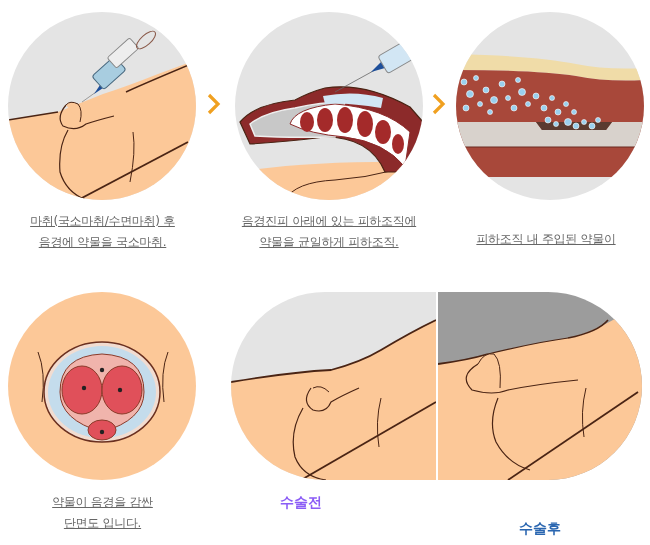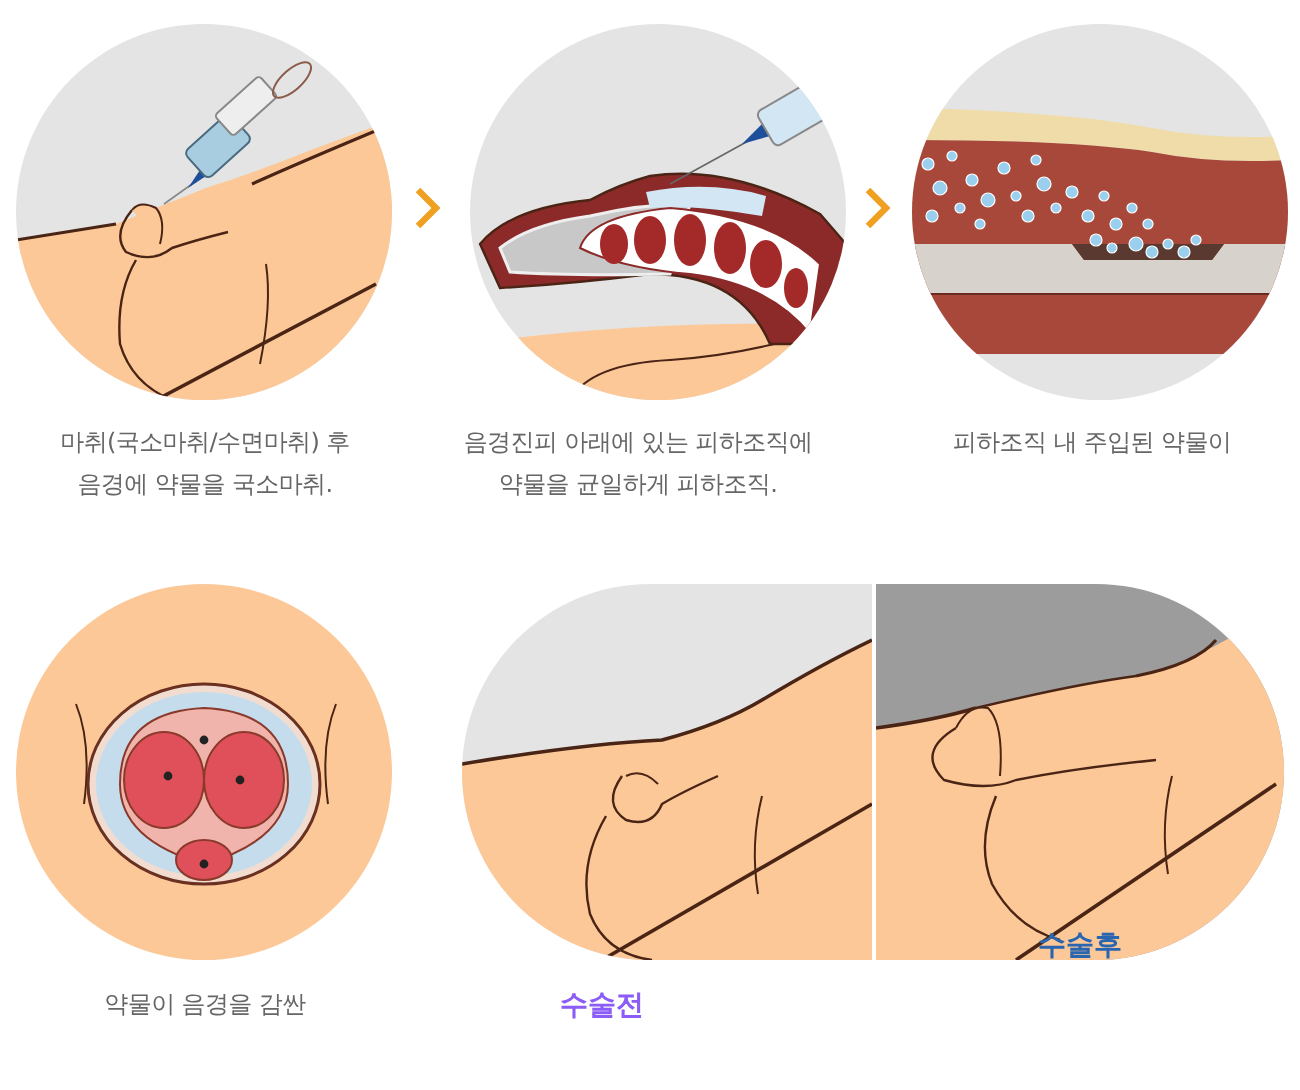--- a/index.html
+++ b/index.html
@@ -1,21 +1,21 @@
 <!DOCTYPE html>
 <html><head>
 <meta charset="utf-8">
 <style>
   html, body { margin:0; padding:0; background:#ffffff; }
   body { width:650px; height:545px; position:relative; overflow:hidden;
          font-family:"DejaVu Sans", "Liberation Sans", sans-serif; }
   .circle { position:absolute; width:188px; height:188px; border-radius:50%; overflow:hidden; }
   .circle svg { width:100%; height:100%; display:block; }
   .arrow { position:absolute; width:16px; height:24px; }
-  .caption { position:absolute; text-align:center; font-size:12px; line-height:21px; color:#666; letter-spacing:-0.3px; }
+  .caption { position:absolute; text-align:center; font-size:12px; line-height:21px; color:#666; letter-spacing:-0.3px;text-decoration:underline; }
   .pill { position:absolute; left:231px; top:292px; width:411px; height:188px; border-radius:94px; overflow:hidden; }
   .pill .half { position:absolute; top:0; height:188px; overflow:hidden; }
   .pill svg { display:block; }
   .label-before { position:absolute; font-size:14px; font-weight:bold; color:#8b5cf6; text-align:left; }
   .label-after { position:absolute; font-size:14px; font-weight:bold; color:#2a66b0; text-align:center; }
 </style>
 </head>
 <body>
 
 <div class="circle" style="left:8px;top:12px;">
@@ -103,25 +103,25 @@
         <circle cx="10" cy="96" r="3"></circle>
         <circle cx="62" cy="68" r="2.5"></circle>
     </g>
   </svg>
 </div>
 
 <div class="caption" style="left:0;top:211px;width:205px;">
   <div>마취(국소마취/수면마취) 후</div>
   <div>음경에 약물을 국소마취.</div>
 </div>
-<div class="caption" style="left:208px;top:211px;width:222px;">
+<div class="caption" style="left:218px;top:211px;width:222px;">
   <div>음경진피 아래에 있는 피하조직에</div>
   <div>약물을 균일하게 피하조직.</div>
 </div>
-<div class="caption" style="left:442px;top:211px;width:208px;">
+<div class="caption" style="left:442px;top:229px;width:208px;">
   <div>피하조직 내 주입된 약물이</div>
 </div>
 
 <div class="circle" style="left:8px;top:292px;">
   <svg viewBox="0 0 188 188">
     <rect width="188" height="188" fill="#fcc898"></rect>
     <path d="M30,60 Q38,80 34,110" stroke="#4a2414" stroke-width="1" fill="none"></path>
     <path d="M160,60 Q152,80 156,110" stroke="#4a2414" stroke-width="1" fill="none"></path>
     <ellipse cx="94" cy="100" rx="58" ry="50" fill="#f2dcd0" stroke="#6a3020" stroke-width="1.5"></ellipse>
     <ellipse cx="94" cy="100" rx="54" ry="46" fill="#c4dcec"></ellipse>
@@ -160,15 +160,16 @@
       <path d="M40,72 Q46,60 56,62 Q64,70 62,96" stroke="#4a2414" stroke-width="1" fill="#fcc898"></path>
       <path d="M60,106 Q50,130 58,150 Q70,172 92,178" stroke="#4a2414" stroke-width="1.2" fill="none"></path>
       <path d="M148,96 Q142,120 146,145" stroke="#4a2414" stroke-width="1" fill="none"></path>
       <path d="M70,188 L200,100" stroke="#4a2414" stroke-width="1.8" fill="none"></path>
     </svg>
   </div>
 </div>
 
 <div class="caption" style="left:0;top:492px;width:205px;">
   <div>약물이 음경을 감싼</div>
+  <div>단면도 입니다.</div>
 </div>
 <div class="label-before" style="left:280px;top:494px;width:100px;">수술전</div>
-<div class="label-after" style="left:490px;top:464px;width:100px;">수술후</div>
+<div class="label-after" style="left:490px;top:520px;width:100px;">수술후</div>
 
 </body></html>

